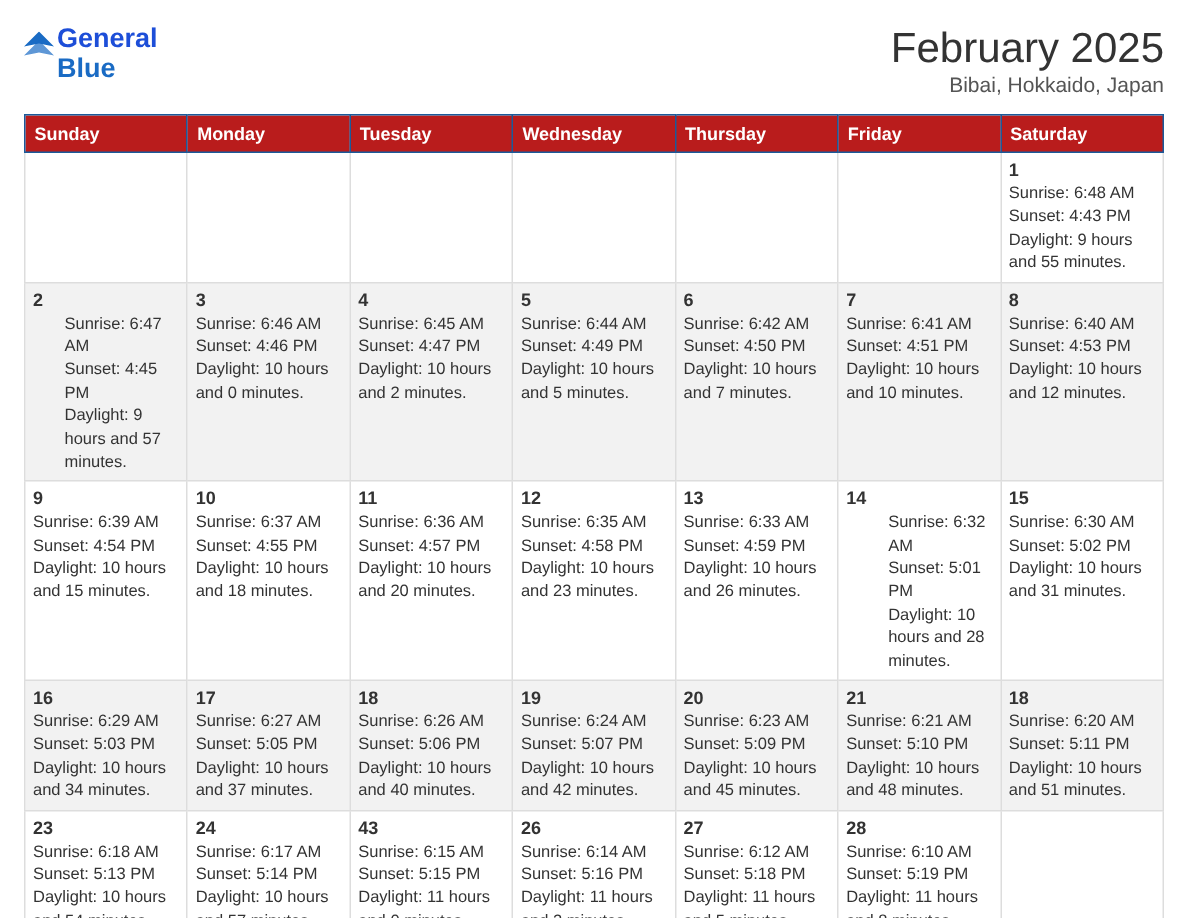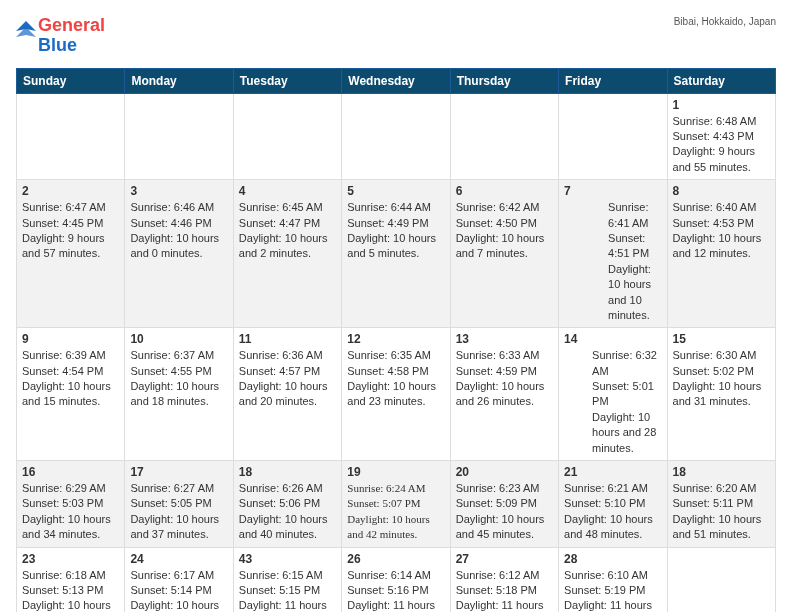--- a/index.html
+++ b/index.html
@@ -20,46 +20,46 @@
       display: flex;
       align-items: center;
     }
     .logo-text {
       display: flex;
       flex-direction: column;
       font-size: 18px;
       font-weight: bold;
       line-height: 1.1;
     }
-    .logo-general { color: #ef4444; }
+    .logo-general { color: #1d4ed8; }
     .logo-blue { color: #1a6bc4; }
     .logo-icon {
       width: 20px;
       height: 30px;
       margin-right: 2px;
     }
     .title-block {
       text-align: right;
     }
     .month-year {
       font-size: 28px;
       color: #333;
       font-weight: normal;
     }
     .location {
-      font-size: 10px;
+      font-size: 14px;
       color: #555;
     }
     .calendar {
       width: 100%;
       border-collapse: collapse;
       border: 1px solid #ccc;
     }
     .calendar th {
-      background-color: #0c4a6e;
+      background-color: #b91c1c;
       color: white;
       text-align: left;
       padding: 5px 6px;
       font-size: 12px;
       font-weight: bold;
       border: 1px solid #1a5a9a;
     }
     .calendar td {
       vertical-align: top;
       padding: 4px 5px;
@@ -102,20 +102,21 @@
     <svg class="logo-icon" viewBox="0 0 20 30">
       <polygon points="10,0 20,10 10,8 0,10" fill="#1a6bc4"></polygon>
       <polygon points="10,6 20,16 10,14 0,16" fill="#1a6bc4" opacity="0.7"></polygon>
     </svg>
     <div class="logo-text">
       <span class="logo-general">General</span>
       <span class="logo-blue">Blue</span>
     </div>
   </div>
   <div class="title-block">
+    <div class="month-year">February 2025</div>
     <div class="location">Bibai, Hokkaido, Japan</div>
   </div>
 </div>
 
 <table class="calendar">
   <thead>
     <tr>
     <th>Sunday</th>
         <th>Monday</th>
         <th>Tuesday</th>
@@ -136,21 +137,21 @@
         <td>
           <span class="day-number">1</span>
           <div class="day-info" style="white-space: pre-line;">Sunrise: 6:48 AM
 Sunset: 4:43 PM
 Daylight: 9 hours and 55 minutes.</div>
         </td>
       </tr>
       <tr>
         <td>
           <span class="day-number">2</span>
-          <div class="day-info" style="white-space: pre-line;">Sunrise: 6:47 AM
+          <div class="day-info" style="white-space: pre-line; margin-left: 21px;">Sunrise: 6:47 AM
 Sunset: 4:45 PM
 Daylight: 9 hours and 57 minutes.</div>
         </td>
         <td>
           <span class="day-number">3</span>
           <div class="day-info" style="white-space: pre-line;">Sunrise: 6:46 AM
 Sunset: 4:46 PM
 Daylight: 10 hours and 0 minutes.</div>
         </td>
         <td>
@@ -166,21 +167,21 @@
 Daylight: 10 hours and 5 minutes.</div>
         </td>
         <td>
           <span class="day-number">6</span>
           <div class="day-info" style="white-space: pre-line;">Sunrise: 6:42 AM
 Sunset: 4:50 PM
 Daylight: 10 hours and 7 minutes.</div>
         </td>
         <td>
           <span class="day-number">7</span>
-          <div class="day-info" style="white-space: pre-line; margin-left: 44px;">Sunrise: 6:41 AM
+          <div class="day-info" style="white-space: pre-line;">Sunrise: 6:41 AM
 Sunset: 4:51 PM
 Daylight: 10 hours and 10 minutes.</div>
         </td>
         <td>
           <span class="day-number">8</span>
           <div class="day-info" style="white-space: pre-line;">Sunrise: 6:40 AM
 Sunset: 4:53 PM
 Daylight: 10 hours and 12 minutes.</div>
         </td>
       </tr>
@@ -242,21 +243,21 @@
 Daylight: 10 hours and 37 minutes.</div>
         </td>
         <td>
           <span class="day-number">18</span>
           <div class="day-info" style="white-space: pre-line;">Sunrise: 6:26 AM
 Sunset: 5:06 PM
 Daylight: 10 hours and 40 minutes.</div>
         </td>
         <td>
           <span class="day-number">19</span>
-          <div class="day-info" style="white-space: pre-line; font-family: Liberation Serif, serif;">Sunrise: 6:24 AM
+          <div class="day-info" style="white-space: pre-line;">Sunrise: 6:24 AM
 Sunset: 5:07 PM
 Daylight: 10 hours and 42 minutes.</div>
         </td>
         <td>
           <span class="day-number">20</span>
           <div class="day-info" style="white-space: pre-line;">Sunrise: 6:23 AM
 Sunset: 5:09 PM
 Daylight: 10 hours and 45 minutes.</div>
         </td>
         <td>

